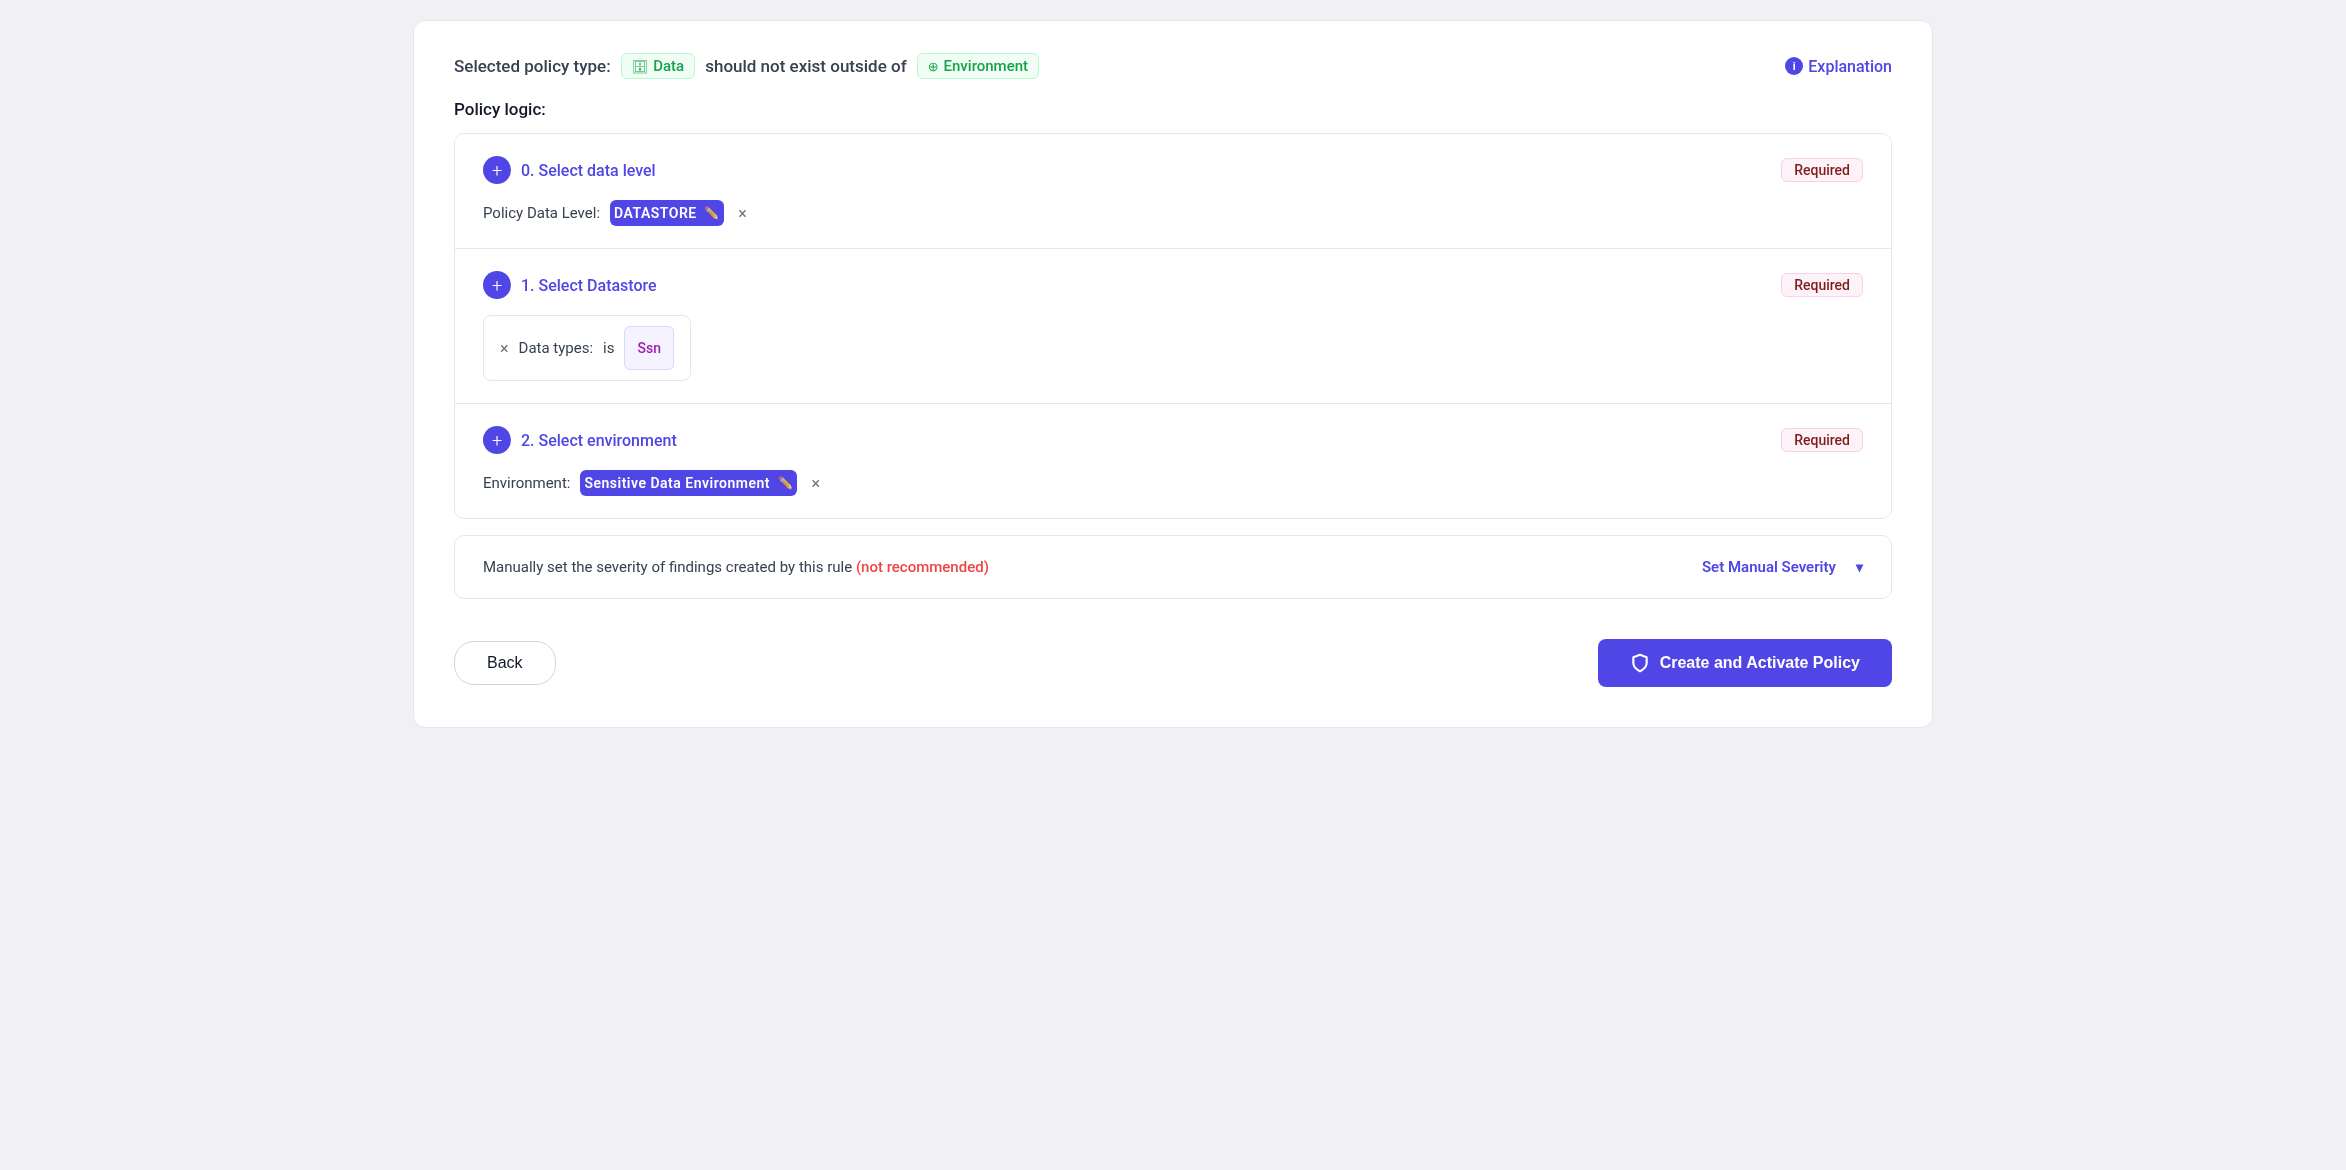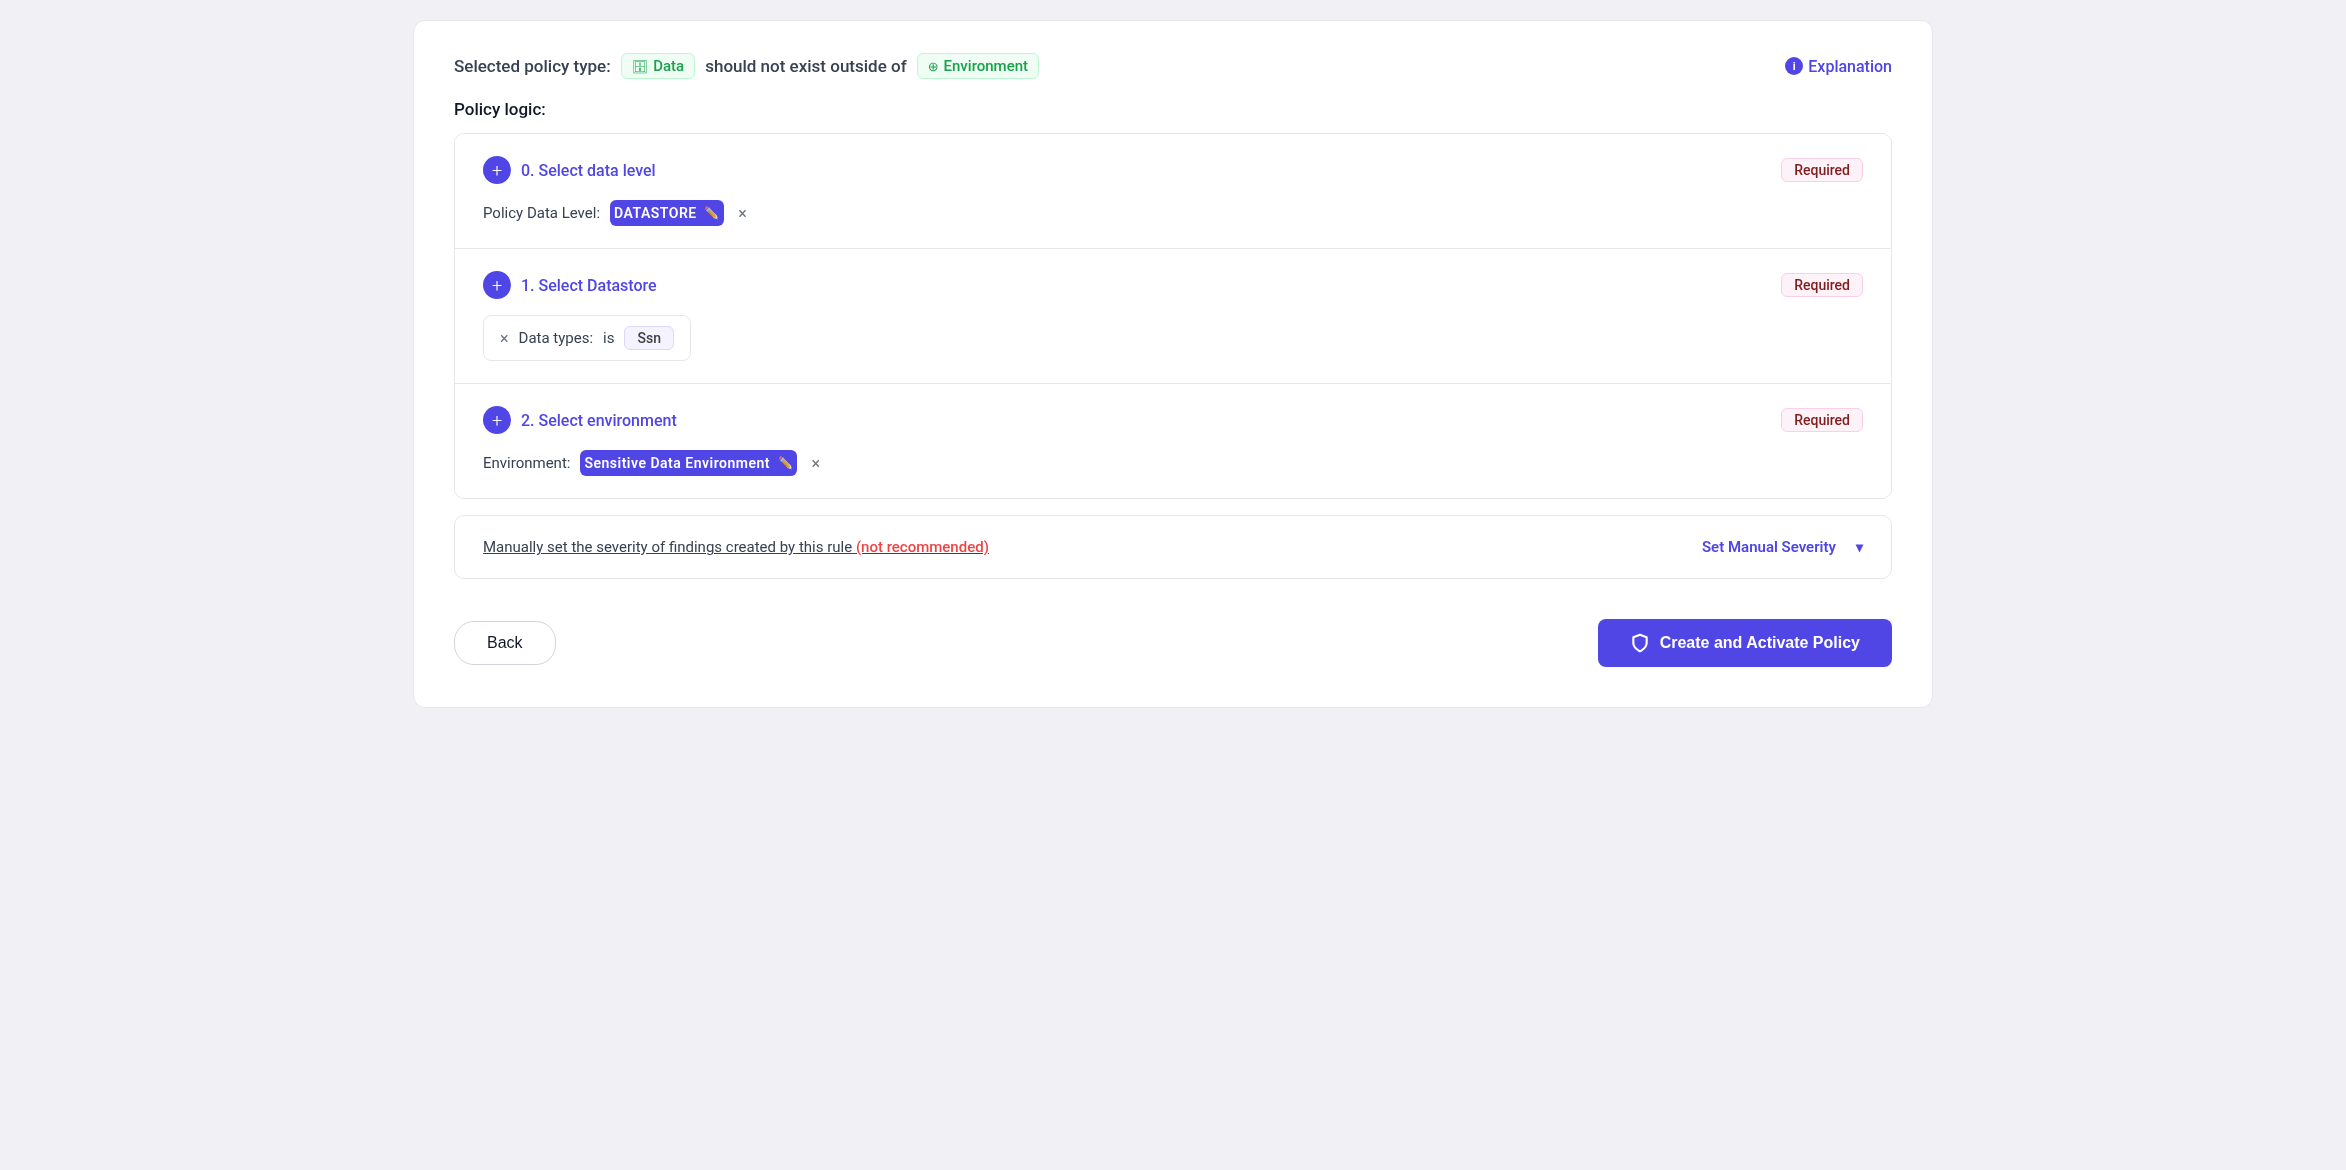--- a/index.html
+++ b/index.html
@@ -200,43 +200,42 @@
     .filter-label {
       font-size: 15px;
       color: #374151;
     }
     .filter-op {
       font-size: 15px;
       color: #374151;
     }
     .filter-value-chip {
       background: #f5f3ff;
-      color: #404040;
+      color: #a21caf;
       border: 1px solid #ddd6fe;
       border-radius: 6px;
-      padding: 3px 12px;
+      padding: 13px 12px;
       font-size: 14px;
       font-weight: 500;
     }
 
     
     .severity-section {
       background: #ffffff;
       border: 1px solid #e5e7eb;
       border-radius: 10px;
       padding: 22px 28px;
       display: flex;
       align-items: center;
       justify-content: space-between;
       margin-bottom: 40px;
     }
     .severity-text {
       font-size: 15px;
       color: #374151;
-      text-decoration: underline;
     }
     .severity-warn {
       color: #ef4444;
       font-weight: 500;
     }
     .set-severity-btn {
       display: flex;
       align-items: center;
       gap: 20px;
       color: #4f46e5;

